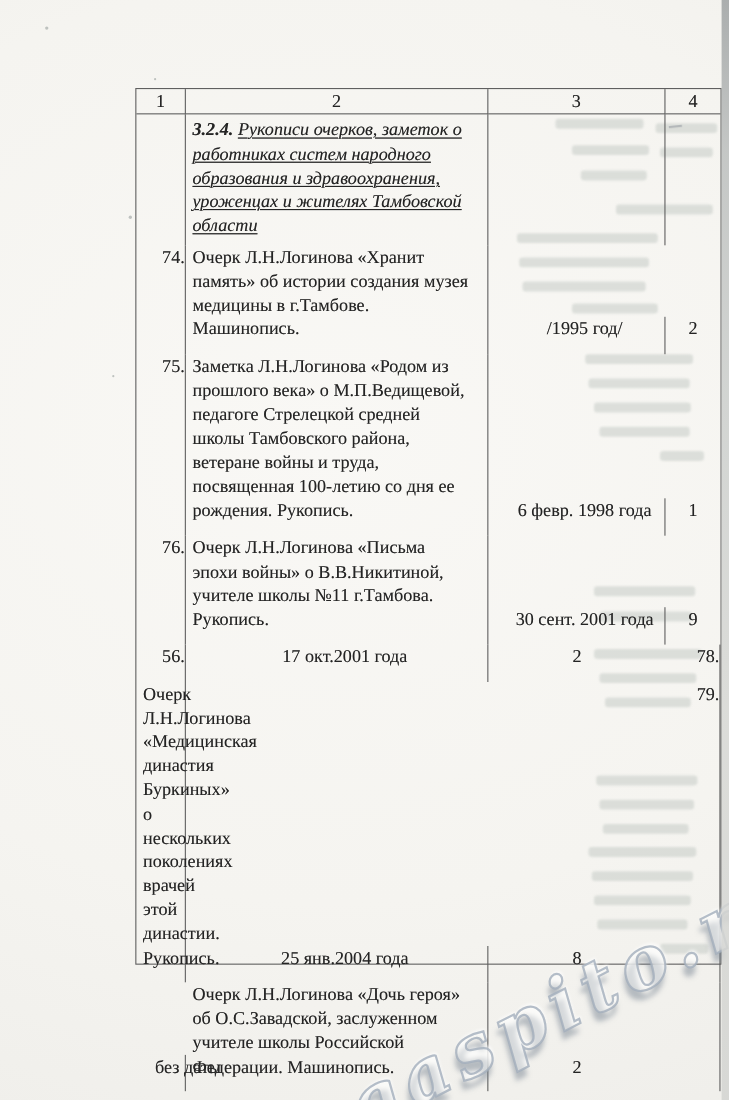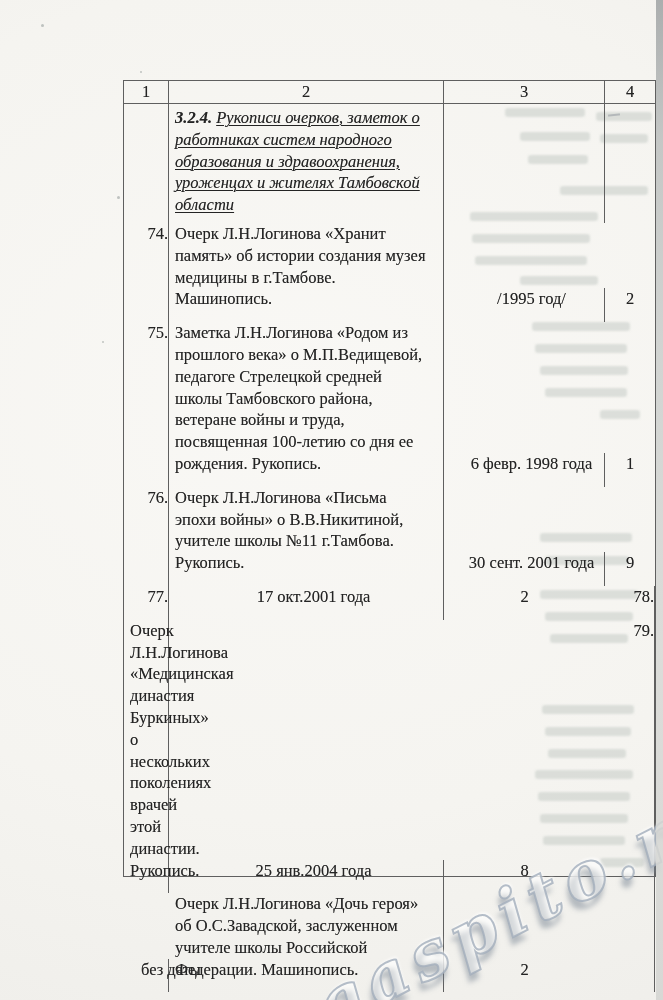--- a/index.html
+++ b/index.html
@@ -134,21 +134,21 @@
     <div class="cell br numcell">75.</div>
     <div class="cell br desccell">Заметка Л.Н.Логинова «Родом из прошлого века» о М.П.Ведищевой, педагоге Стрелецкой средней школы Тамбовского района, ветеране войны и труда, посвященная 100-летию со дня ее рождения. Рукопись.</div>
     <div class="cell br datecell">6 февр. 1998 года</div>
     <div class="cell countcell">1</div>
 
     <div class="cell br numcell">76.</div>
     <div class="cell br desccell">Очерк Л.Н.Логинова «Письма эпохи войны» о В.В.Никитиной, учителе школы №11 г.Тамбова. Рукопись.</div>
     <div class="cell br datecell">30 сент. 2001 года</div>
     <div class="cell countcell">9</div>
 
-    <div class="cell br numcell">77.</div>
+    <div class="cell br numcell">56.</div>
     <div class="cell br datecell">17 окт.2001 года</div>
     <div class="cell countcell">2</div>
 
     <div class="cell br numcell">78.</div>
     <div class="cell br desccell">Очерк Л.Н.Логинова «Медицинская династия Буркиных» о нескольких поколениях врачей этой династии. Рукопись.</div>
     <div class="cell br datecell">25 янв.2004 года</div>
     <div class="cell countcell">8</div>
 
     <div class="cell br numcell">79.</div>
     <div class="cell br datecell">без даты</div>

